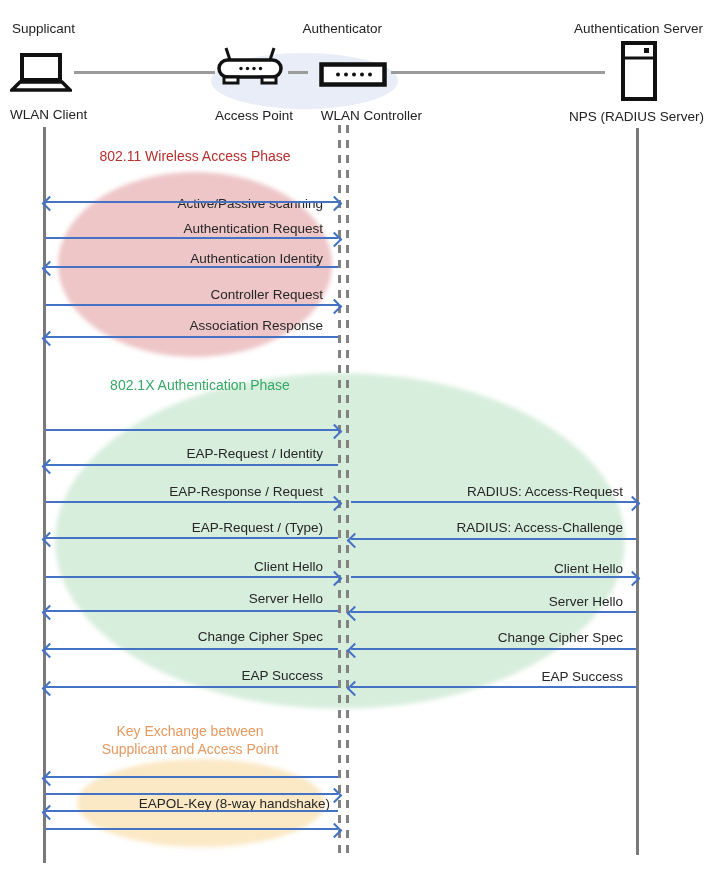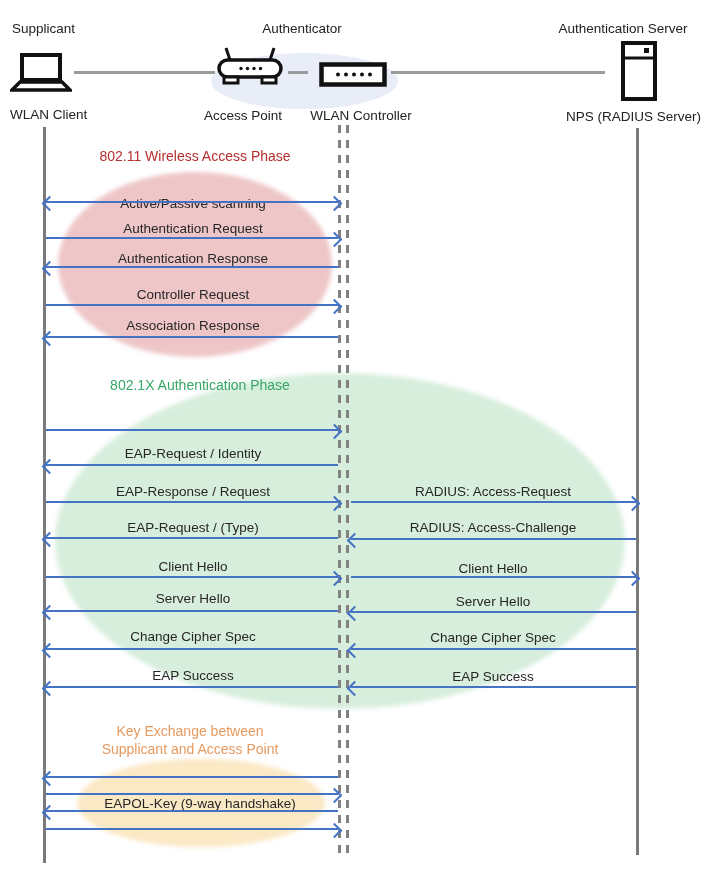--- a/index.html
+++ b/index.html
@@ -1,19 +1,19 @@
 <!DOCTYPE html>
 <html><head>
 <meta charset="utf-8">
 <style>
   html,body{margin:0;padding:0;background:#fff;}
   .stage{position:relative;width:713px;height:875px;background:#fff;overflow:hidden;
          font-family:"Liberation Sans",sans-serif;color:#262626;}
   .txt{position:absolute;white-space:nowrap;font-size:13.5px;line-height:17px;height:17px;}
-  .ctr{text-align:center;}
+  .ctr{text-align:right;}
   
   .ellipse{position:absolute;border-radius:50%;filter:blur(2px);}
   .el-blue{left:211px;top:53px;width:187px;height:56px;background:#e9edf7;filter:none;}
   .el-pink{left:58px;top:172px;width:274px;height:185px;background:#eec6c8;}
   .el-green{left:55px;top:373px;width:570px;height:336px;background:#d8eedd;}
   .el-yellow{left:77px;top:759px;width:248px;height:88px;background:#fbe9c6;}
   
   .lifeline{position:absolute;width:3px;background:#7a7a7a;}
   .ll-left{left:43px;top:127px;height:736px;}
   .ll-right{left:636px;top:128px;height:727px;}
@@ -106,21 +106,21 @@
   <div class="arrow span-l" style="top:201px;">
       <span class="head h-left"></span>
       <span class="head h-right"></span>
     </div>
 
   <div class="txt ctr col-l" style="top:220px;">Authentication Request</div>
   <div class="arrow span-l" style="top:237px;">
       <span class="head h-right"></span>
     </div>
 
-  <div class="txt ctr col-l" style="top:250px;">Authentication Response</div>
+  <div class="txt ctr col-l" style="top:250px;">Authentication Identity</div>
   <div class="arrow span-l" style="top:266px;">
       <span class="head h-left"></span>
     </div>
 
   <div class="txt ctr col-l" style="top:286px;">Controller Request</div>
   <div class="arrow span-l" style="top:304px;">
       <span class="head h-right"></span>
     </div>
 
   <div class="txt ctr col-l" style="top:317px;">Association Response</div>
@@ -201,21 +201,21 @@
 
   <div class="phase-title pt-orange" style="left:60px;top:740px;">Supplicant and Access Point</div>
   <div class="phase-title pt-orange" style="left:60px;top:722px;">Key Exchange between</div>
 
   <div class="arrow span-l" style="top:776px;">
       <span class="head h-left"></span>
     </div>
   <div class="arrow span-l" style="top:793px;">
       <span class="head h-right"></span>
     </div>
-  <div class="txt ctr" style="left:70px;top:795px;width:260px;z-index:3;">EAPOL-Key (9-way handshake)</div>
+  <div class="txt ctr" style="left:70px;top:795px;width:260px;z-index:3;">EAPOL-Key (8-way handshake)</div>
   <div class="arrow span-l" style="top:810px;">
       <span class="head h-left"></span>
     </div>
   <div class="arrow span-l" style="top:828px;">
       <span class="head h-right"></span>
     </div>
 
 </div>
 
 </body></html>

